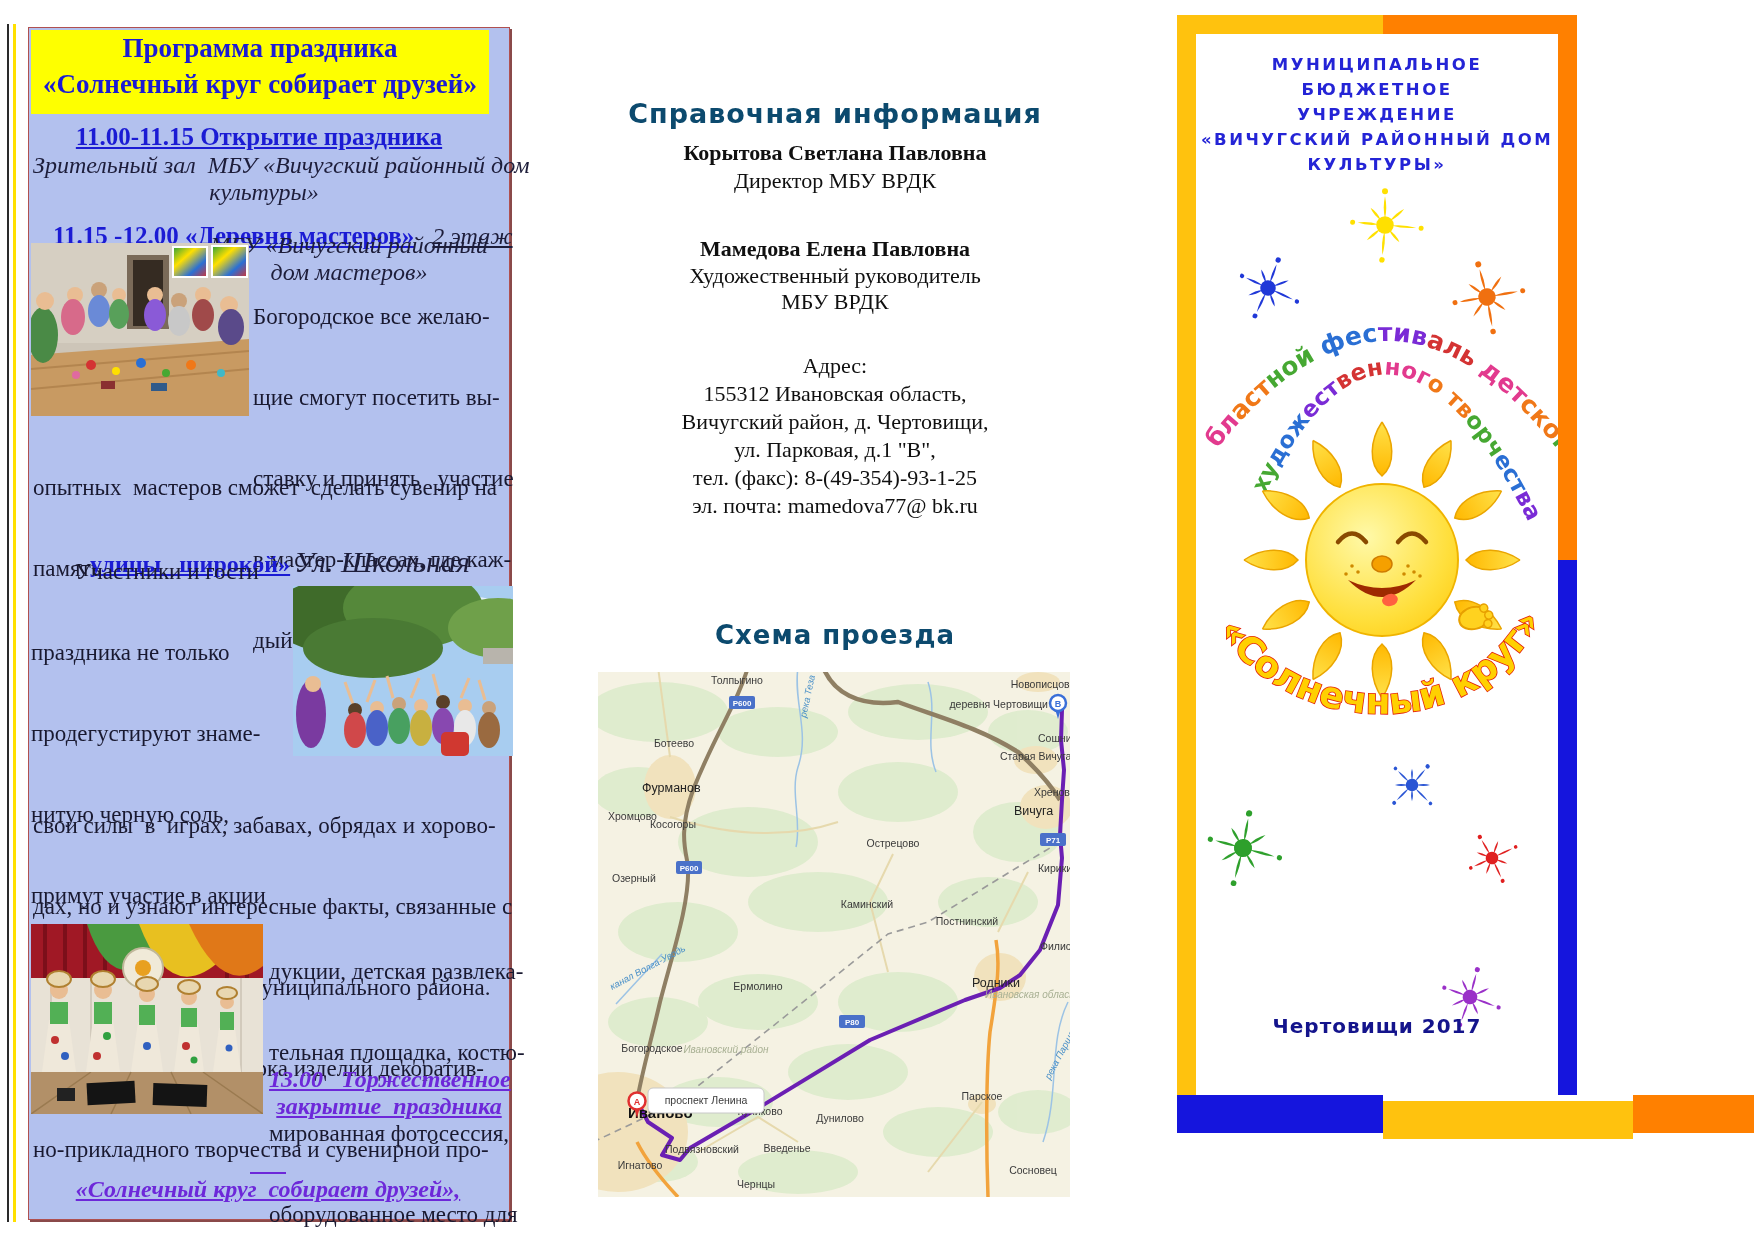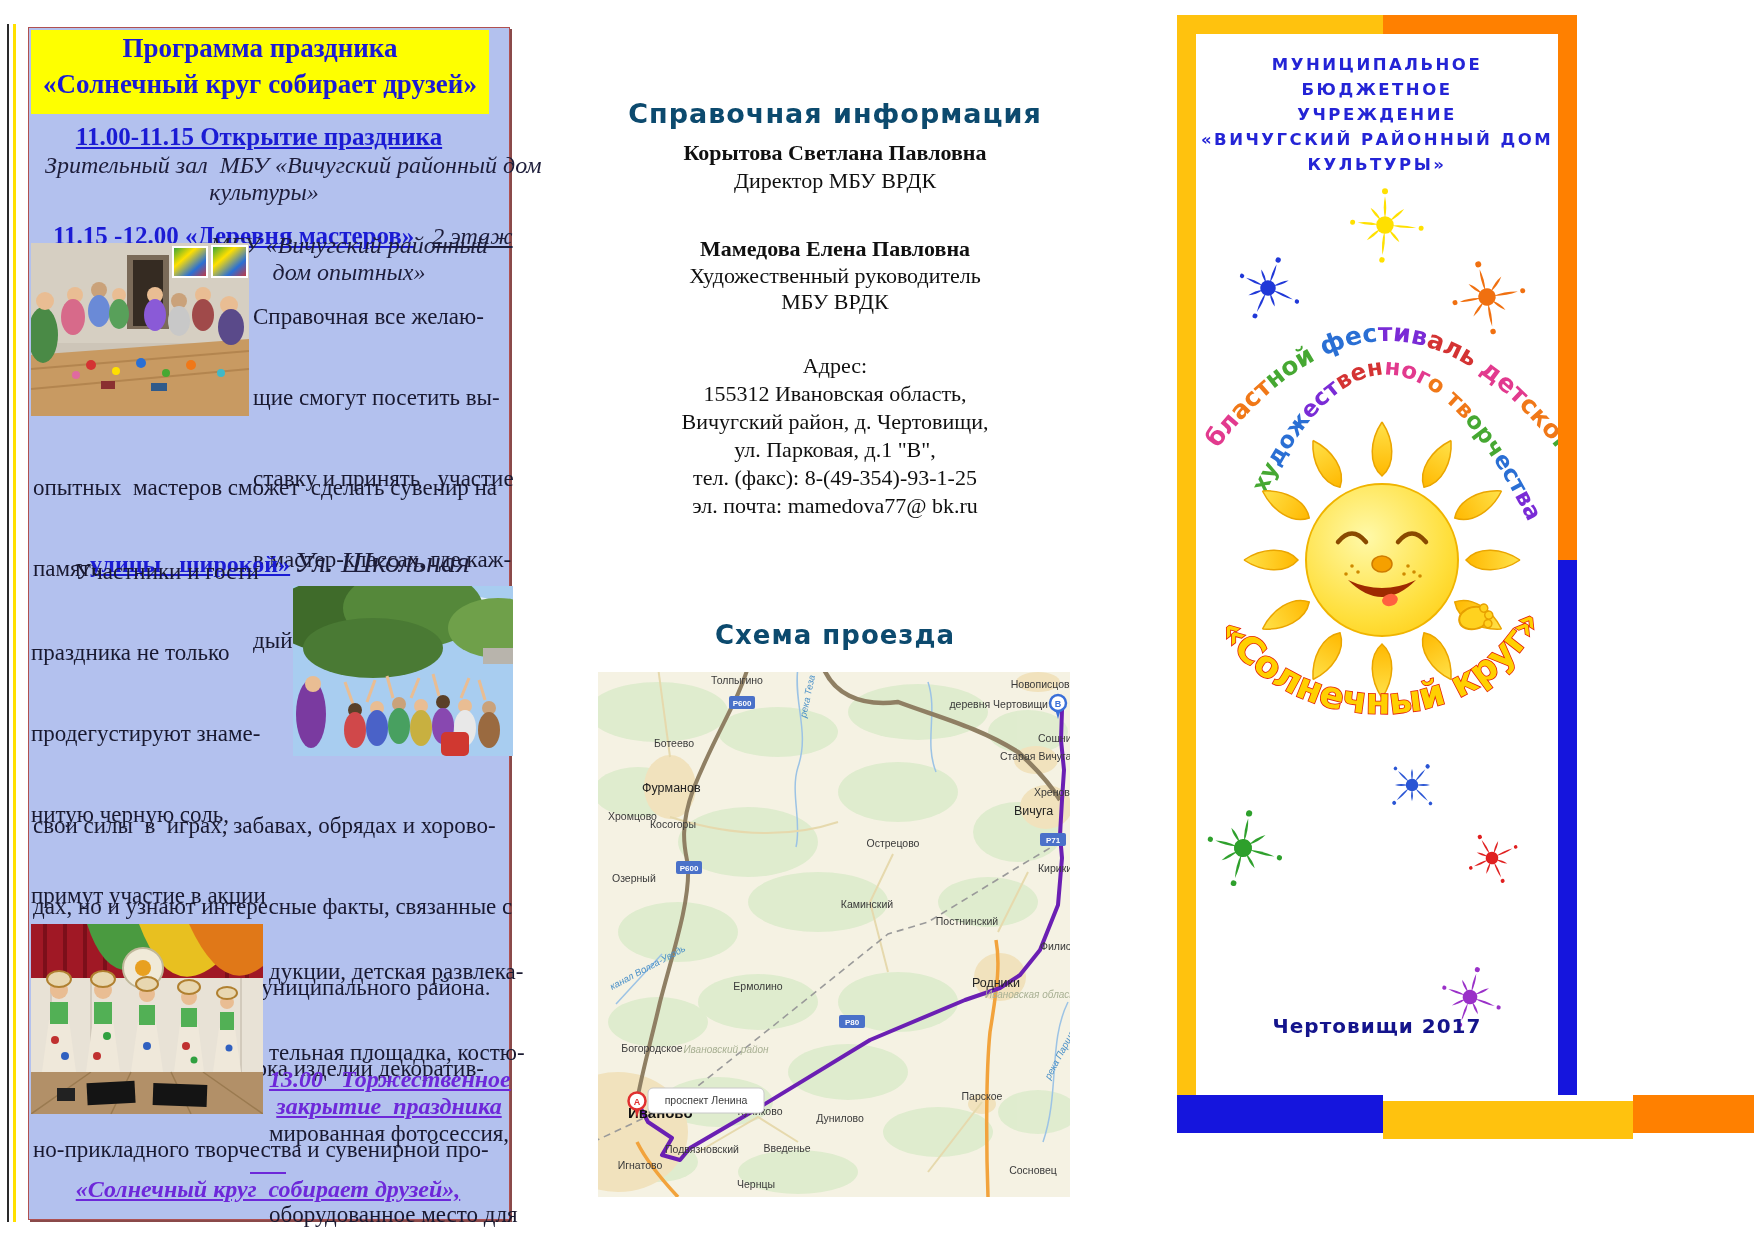--- a/index.html
+++ b/index.html
@@ -47,28 +47,28 @@
   <div class="abs edge-yellow"></div>
 
   <div class="abs lpanel">
 
     <div class="abs ybox">
       <div class="t">Программа праздника</div>
       <div class="t" style="padding-top:0;">«Солнечный круг собирает друзей»</div>
     </div>
 
     <div class="abs lhead" style="left:0;top:95px;width:460px;">11.00-11.15 Открытие праздника</div>
-    <div class="abs lital" style="left:16px;top:124px;width:470px;text-align:center;">Зрительный зал  МБУ «Вичугский районный дом</div>
+    <div class="abs lital" style="left:4px;top:124px;width:470px;text-align:center;">Зрительный зал  МБУ «Вичугский районный дом</div>
     <div class="abs lital" style="left:0;top:151px;width:470px;">культуры»</div>
 
     <div class="abs" style="left:0;top:176px;width:478px;text-align:center;white-space:pre;">
       <span class="lhead" style="position:static;">11.15 -12.00 «Деревня мастеров»</span><span class="lital note" style="font-size:24px;">   </span><span class="lital note" style="font-size:24px;font-style:italic;text-decoration:underline;">2 этаж</span>
     </div>
     <div class="abs lital" style="left:170px;top:204px;width:300px;">МБУ «Вичугский районный</div>
-    <div class="abs lital" style="left:170px;top:231px;width:300px;">дом опытных»</div>
+    <div class="abs lital" style="left:170px;top:231px;width:300px;">дом мастеров»</div>
 
     <svg class="abs" style="left:2px;top:215px;" width="218" height="173" viewBox="0 0 218 173">
       <defs>
         <linearGradient id="pg1" x1="0" y1="0" x2="1" y2="1">
           <stop offset="0" stop-color="#2aa03c"></stop>
             <stop offset="0.35" stop-color="#ffe000"></stop>
           <stop offset="0.7" stop-color="#2a6fd4"></stop>
             <stop offset="1" stop-color="#d43333"></stop>
         </linearGradient>
       </defs>
@@ -105,21 +105,21 @@
           <circle cx="135" cy="130" r="4" fill="#46a832"></circle>
         <circle cx="160" cy="122" r="5" fill="#f07818"></circle>
           <circle cx="45" cy="132" r="4" fill="#e06aa0"></circle>
         <circle cx="190" cy="130" r="4" fill="#40b8c8"></circle>
           <rect x="70" y="138" width="14" height="8" fill="#8a3030"></rect>
         <rect x="120" y="140" width="16" height="8" fill="#305a8a"></rect>
       </g>
     </svg>
 
     <div class="abs lbody" style="left:224px;top:221px;width:256px;">
-      <div>Справочная все желаю-</div>
+      <div>Богородское все желаю-</div>
       <div>щие смогут посетить вы-</div>
       <div>ставку и принять   участие</div>
       <div>в мастер-классах, где каж-</div>
       <div>дый под руководством</div>
     </div>
     <div class="abs lbody" style="left:4px;top:392px;width:474px;">
       <div>опытных  мастеров сможет  сделать сувенир на</div>
       <div>память.</div>
     </div>
 

